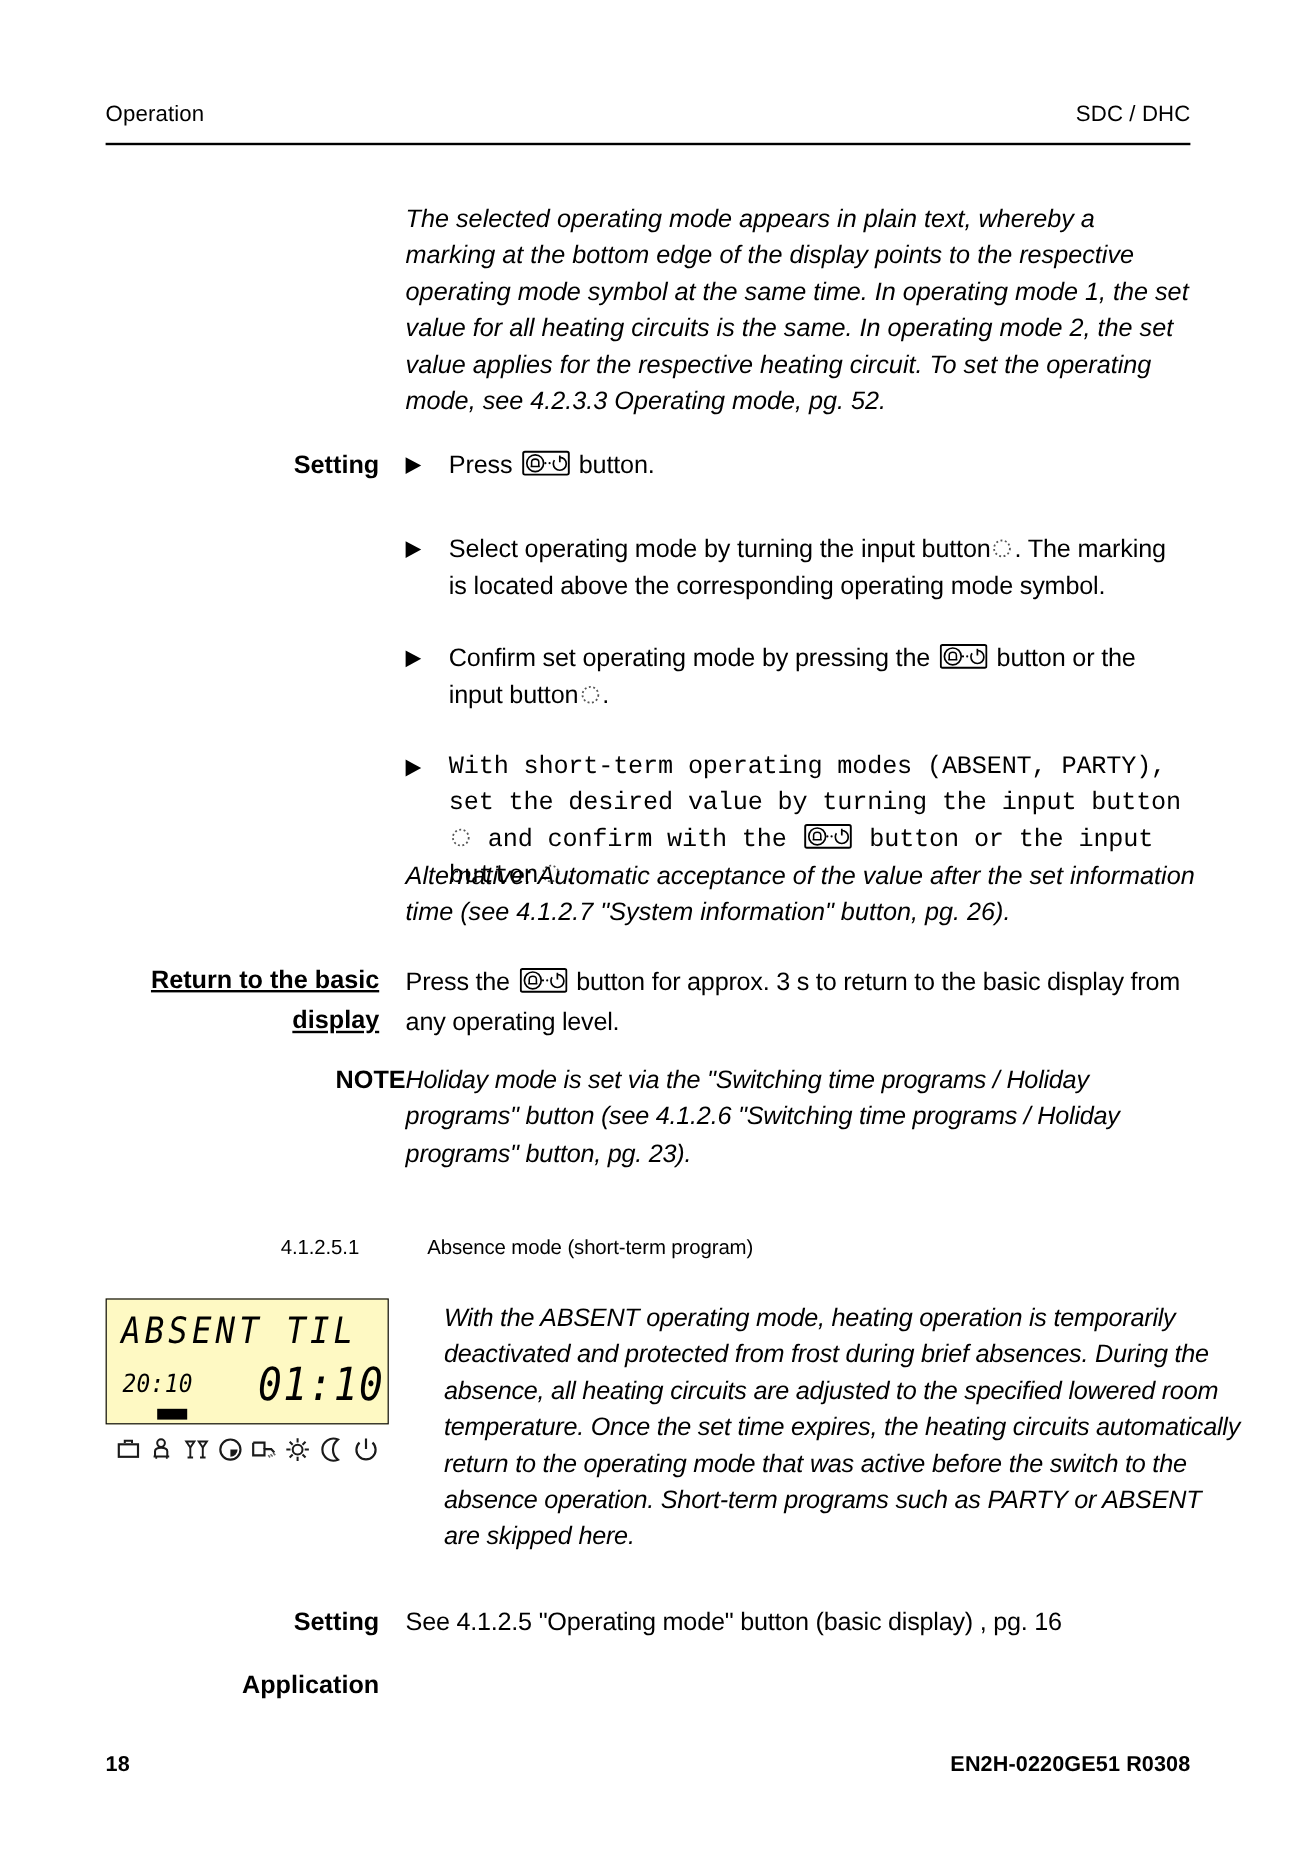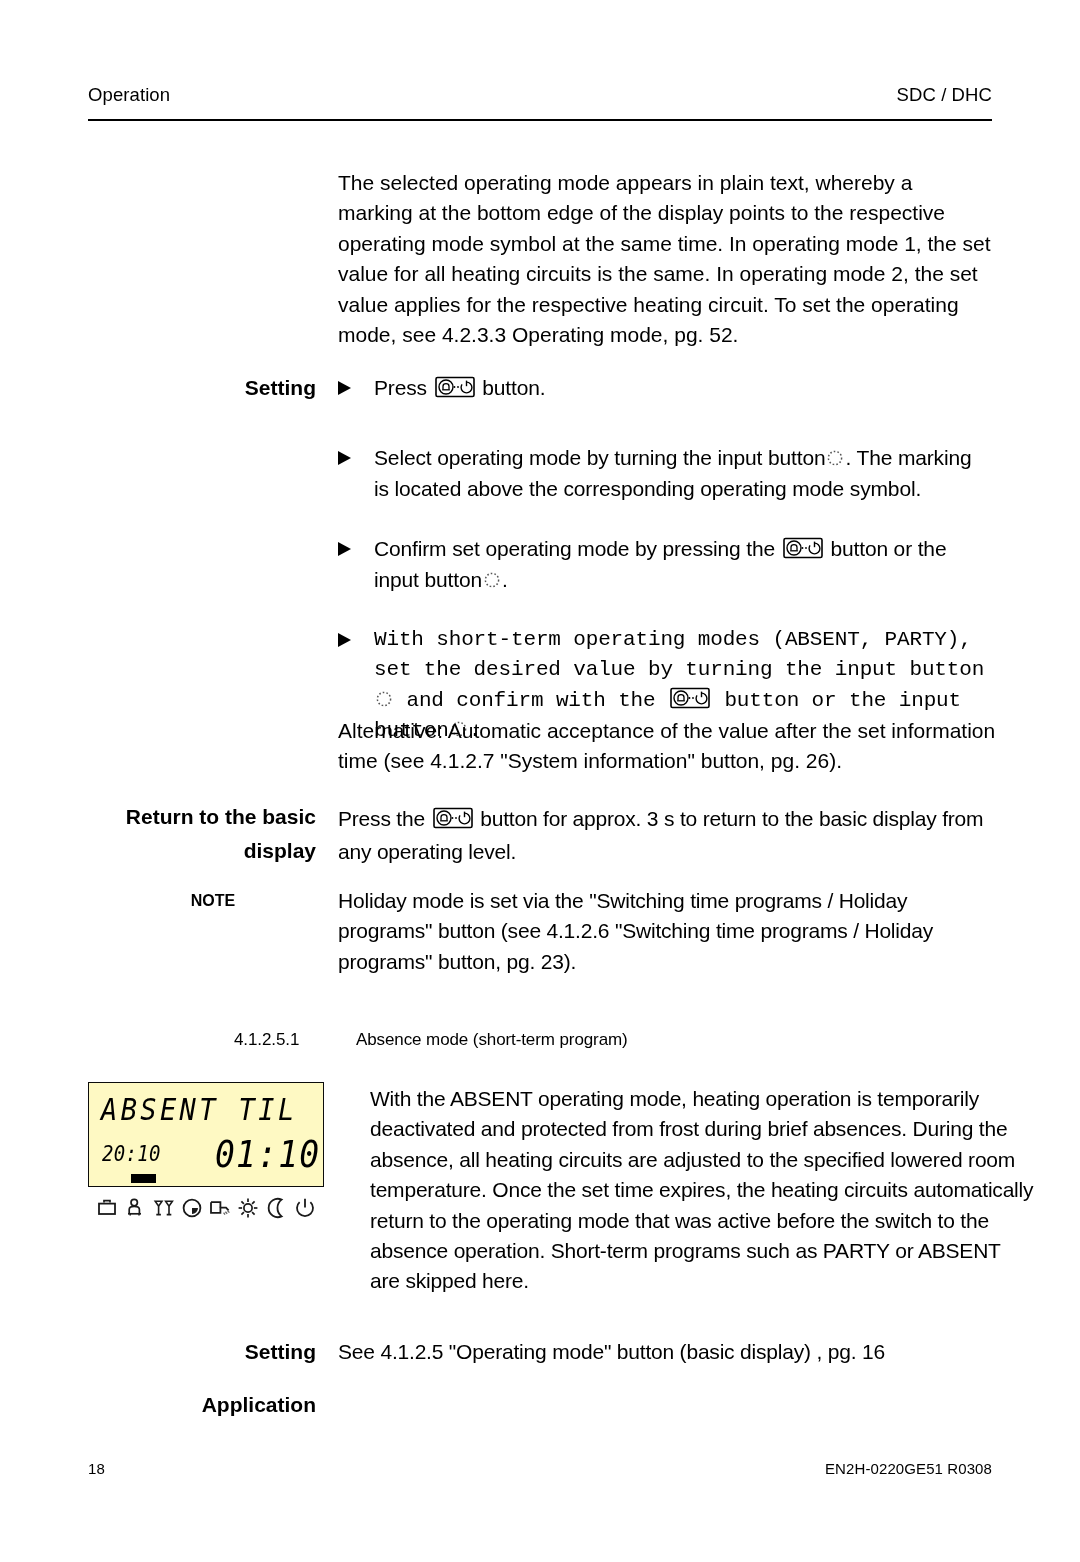--- a/index.html
+++ b/index.html
@@ -41,20 +41,21 @@
     left: 88px;
     top: 119px;
     width: 904px;
     height: 2px;
     background: #000000;
   }
   .para {
     margin: 0;
     font-size: 21px;
     line-height: 30.4px;
+    font-style: italic;
   }
 
   
   .bullet-list {
     list-style: none;
     margin: 0;
     padding: 0;
   }
   .bullet-item {
     position: relative;
@@ -186,22 +187,23 @@
 
   
   .footer {
     position: absolute;
     left: 88px;
     top: 1460px;
     width: 904px;
     display: flex;
     justify-content: space-between;
     align-items: baseline;
-    font-size: 15px;
+    font-size: 18px;
     letter-spacing: 0.1px;
+    font-weight: bold;
   }
 </style>
 </head>
 <body>
 
 <div class="page">
 
   <div class="header">
     <span>Operation</span>
     <span>SDC / DHC</span>
@@ -286,42 +288,42 @@
               <circle cx="9" cy="9" r="6.6" fill="none" stroke="#555" stroke-width="1.5" stroke-dasharray="1.6 2.1"></circle>
             </svg></span><span>.</span>
       </li>
     </ul>
   </div>
 
   <div class="blk" style="left:338px; top:716px; width:664px;">
     <p class="para">Alternative: Automatic acceptance of the value after the set information time (see 4.1.2.7 "System information" button, pg. 26).</p>
   </div>
 
-  <div class="blk" style="left:88px; top:800px; width:250px; text-align:right; padding-right:22px; box-sizing:border-box; font-weight:bold; font-size:21px; line-height:34px;">
+  <div class="blk" style="left:88px; top:800px; width:250px; text-align:right; padding-right:22px; box-sizing:border-box; font-weight:bold; font-size:21px; line-height:34px;text-decoration:underline;">
     <div>Return to the basic</div>
     <div>display</div>
   </div>
   <div class="blk" style="left:338px; top:802px; width:664px; font-size:21px; line-height:33px; letter-spacing:-0.2px;">
     <span>Press the</span>
     <span class="icon-mode">
       <svg viewBox="0 0 40 22" width="40" height="22" aria-hidden="true">
         <rect x="1" y="1.5" width="38" height="19" rx="1.5" fill="none" stroke="#000" stroke-width="1.6"></rect>
         <circle cx="11" cy="11" r="7" fill="none" stroke="#000" stroke-width="1.4"></circle>
         <path d="M8 13.5 L8 10.2 Q8 7.6 11 7.6 Q14 7.6 14 10.2 L14 13.5" fill="none" stroke="#000" stroke-width="1.3"></path>
         <path d="M7.2 13.8 L14.8 13.8" stroke="#000" stroke-width="1.3"></path>
         <circle cx="19.5" cy="11" r="0.9" fill="#000"></circle>
         <circle cx="23" cy="11" r="0.9" fill="#000"></circle>
         <circle cx="31.5" cy="11.5" r="5.4" fill="none" stroke="#000" stroke-width="1.4" stroke-dasharray="28 6" transform="rotate(-90 31.5 11.5)"></circle>
         <path d="M31.5 4.6 L31.5 10.2" stroke="#000" stroke-width="1.4"></path>
       </svg>
     </span>
     <span>button for approx. 3 s to return to the basic display from any operating level.</span>
   </div>
 
-  <div class="blk" style="left:88px; top:886px; width:250px; text-align:center; box-sizing:border-box; font-weight:bold; font-size:16px; line-height:30.4px;">
+  <div class="blk" style="left:88px; top:886px; width:250px; text-align:right; box-sizing:border-box; font-weight:bold; font-size:21px; line-height:30.4px;">
     <span>NOTE</span>
   </div>
   <div class="blk" style="left:338px; top:886px; width:664px;">
     <p class="para" style="letter-spacing:-0.2px;">Holiday mode is set via the "Switching time programs / Holiday programs" button (see 4.1.2.6 "Switching time programs / Holiday programs" button, pg. 23).</p>
   </div>
 
   <div class="blk section-head" style="left:234px; top:1030px; width:700px;">
     <span class="section-num">4.1.2.5.1</span>
     <span>Absence mode (short-term program)</span>
   </div>

